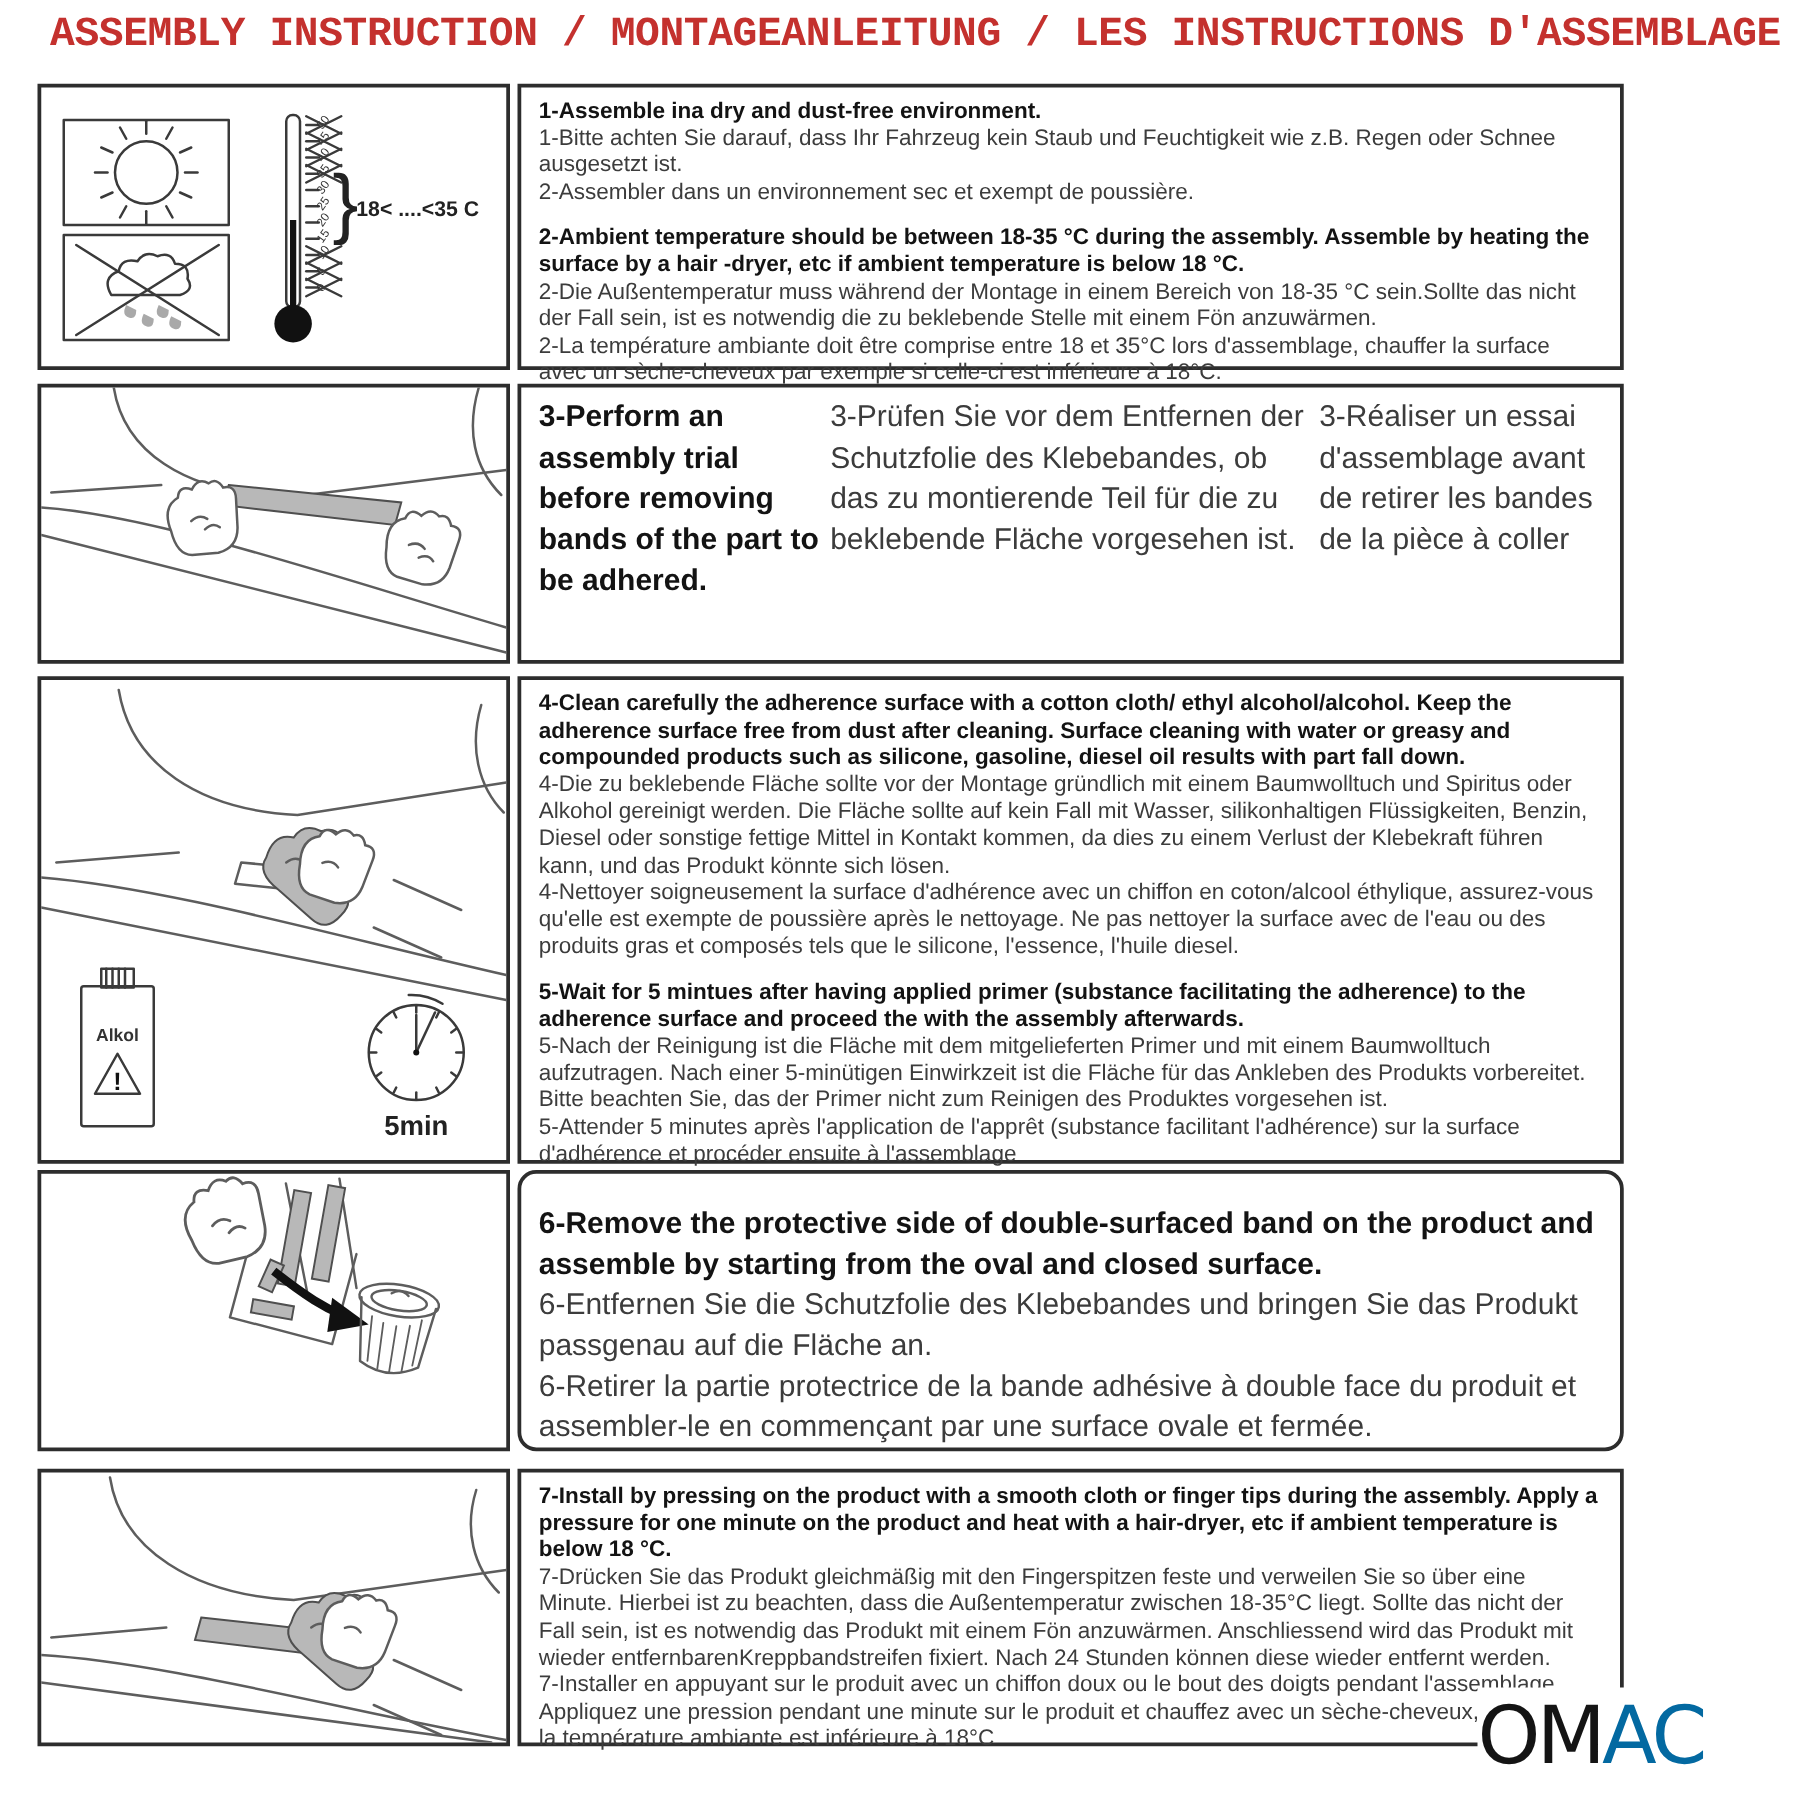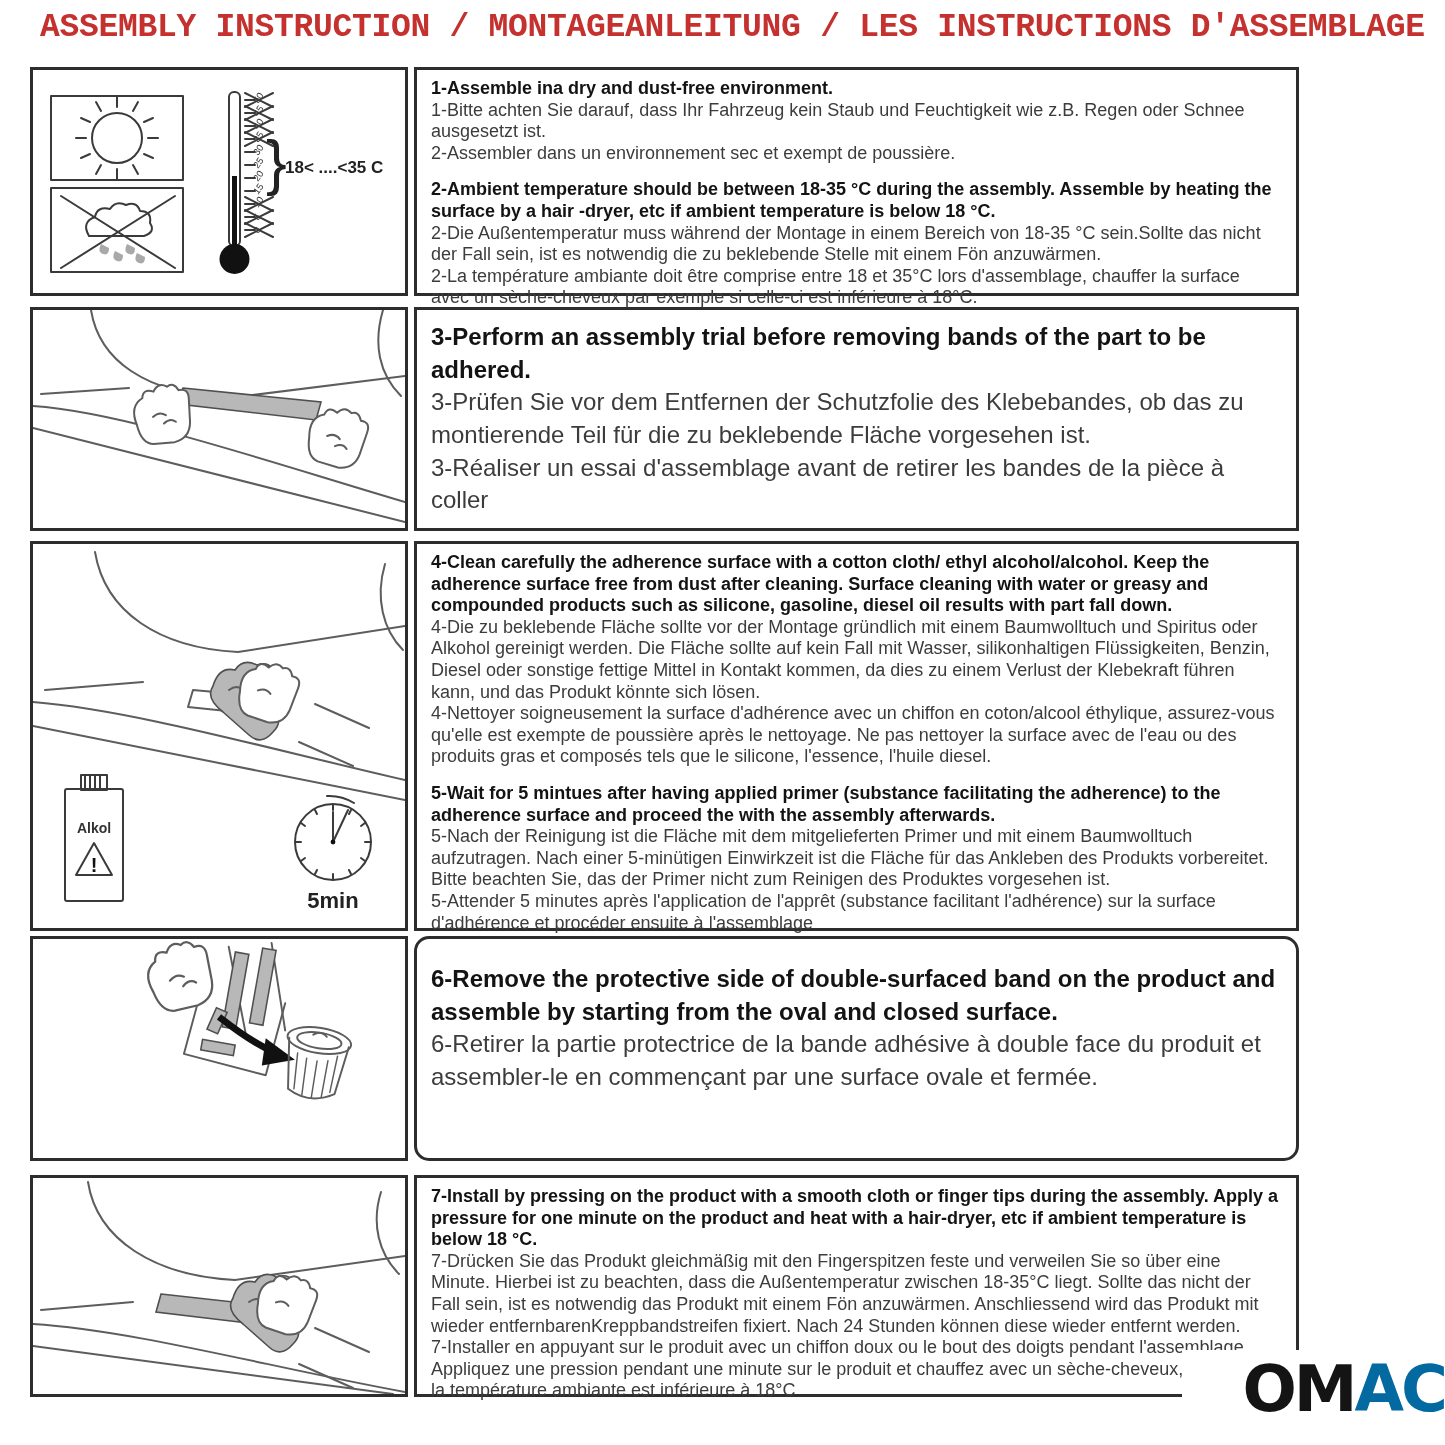--- a/index.html
+++ b/index.html
@@ -14,35 +14,35 @@
     color:#c4312e; white-space:nowrap;font-family:Liberation Mono, monospace;
   }
   .box { position:absolute; border:3px solid #2d2d2d; background:#fff; }
   .illus   { left:30px;  width:378px; }
   .textbox { left:414px; width:885px; padding:8px 14px; }
   .r1 { top:67px;   height:229px; }
   .r2 { top:307px;  height:224px; }
   .r3 { top:541px;  height:390px; }
   .r4 { top:936px;  height:225px; }
   .r5 { top:1175px; height:222px; }
-  .textbox.center { display:flex; flex-direction:column; justify-content:center; }
+  .textbox.center { display:flex; justify-content:center; }
   .textbox.pad-top { padding-top:24px;border-radius:15px; }
   .para { font-size:18px; line-height:1.2; color:#3c3c3c; }
   .para-bold { font-weight:bold; color:#131313; }
   .para-gap { height:15px; }
   .big .para { font-size:24px; line-height:1.36; }
   .illus svg { width:100%; height:100%; display:block; }
   .ln { fill:none; stroke:#5d5d5d; stroke-width:2; stroke-linecap:round; stroke-linejoin:round; }
   .ik { fill:none; stroke:#3a3a3a; stroke-width:2; stroke-linecap:round; stroke-linejoin:round; }
   .gray { fill:#b8b8b8; stroke:#4f4f4f; stroke-width:1.6; }
   .blk { fill:#111; stroke:none; }
   .footer-logo {
     position:absolute; left:1182px; top:1350px; width:263px; height:78px;
-    background:#fff; display:flex; align-items:center; justify-content:flex-end;
-    font-family:"DejaVu Sans", sans-serif; font-weight:700;
+    background:#fff; display:flex; align-items:center; justify-content:flex-start;
+    font-family:"DejaVu Sans", sans-serif; font-weight:400;
     font-size:64px; letter-spacing:-3px; line-height:1;
   }
   .logo-black { color:#141414; }
   .logo-red   { color:#0369a1; }
 </style>
 </head>
 <body>
 
 <svg width="0" height="0" style="position:absolute" aria-hidden="true">
   <defs>
@@ -251,20 +251,21 @@
       <ellipse cx="285" cy="104" rx="33" ry="13"></ellipse>
       <ellipse cx="285" cy="104" rx="23" ry="8"></ellipse>
       <path d="M278,99 Q285,93 292,99"></path>
       <path d="M254,106 L261,158 Q285,171 309,156 L316,106"></path>
       <path d="M265,120 L267,157 M275,124 L276,162 M286,125 L286,164 M297,123 L296,161 M306,117 L304,155" stroke-width="1.5"></path>
     </g>
   </svg>
 </div>
 <div class="box textbox r4 big pad-top">
     <div class="para para-bold">6-Remove the protective side of double-surfaced band on the product and assemble by starting from the oval and closed surface.</div>
+    <div class="para">6-Entfernen Sie die Schutzfolie des Klebebandes und bringen Sie das Produkt passgenau auf die Fläche an.</div>
     <div class="para">6-Retirer la partie protectrice de la bande adhésive à double face du produit et assembler-le en commençant par une surface ovale et fermée.</div>
   </div>
 
 <div class="box illus r5">
   <svg viewBox="0 0 372 216">
     <g class="ln">
       <path d="M55,4 C64,62 122,98 202,102 L372,78"></path>
       <path d="M348,14 C338,46 346,76 366,96"></path>
       <path d="M8,132 L100,124"></path>
       <path d="M0,146 C100,152 240,190 372,214"></path>

